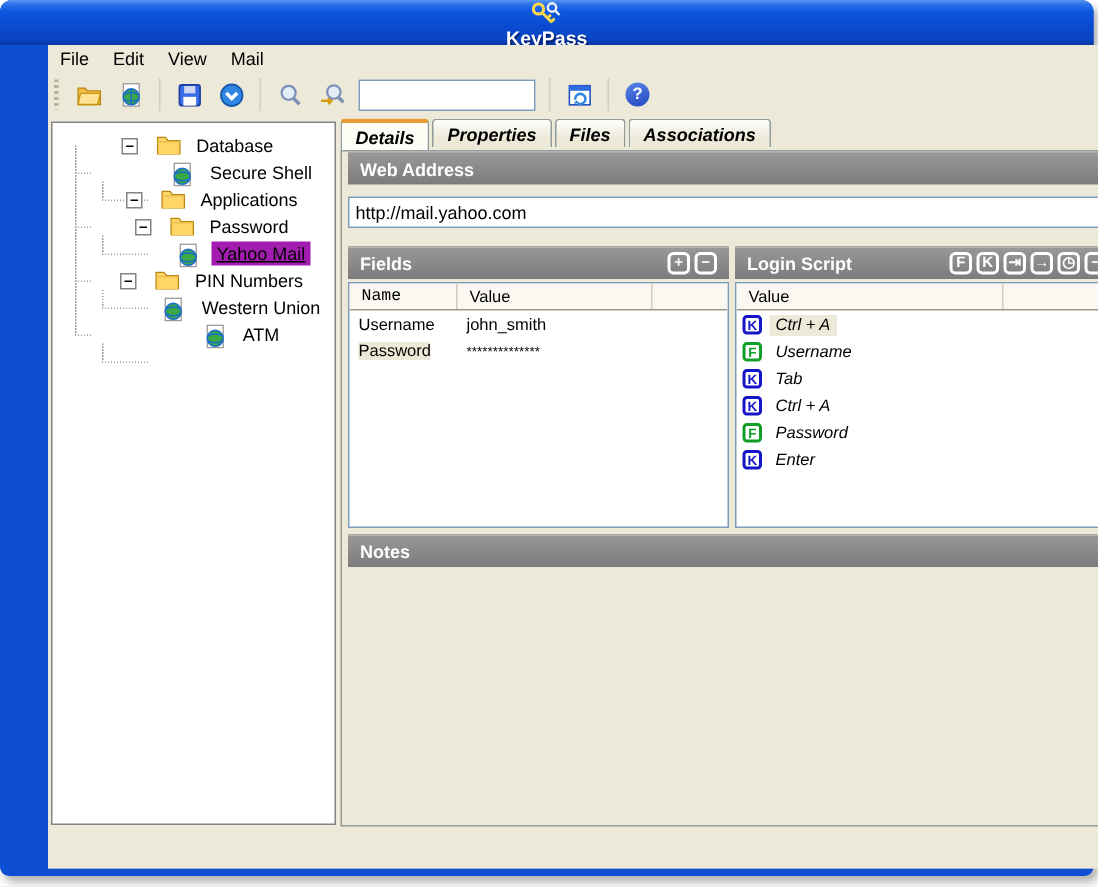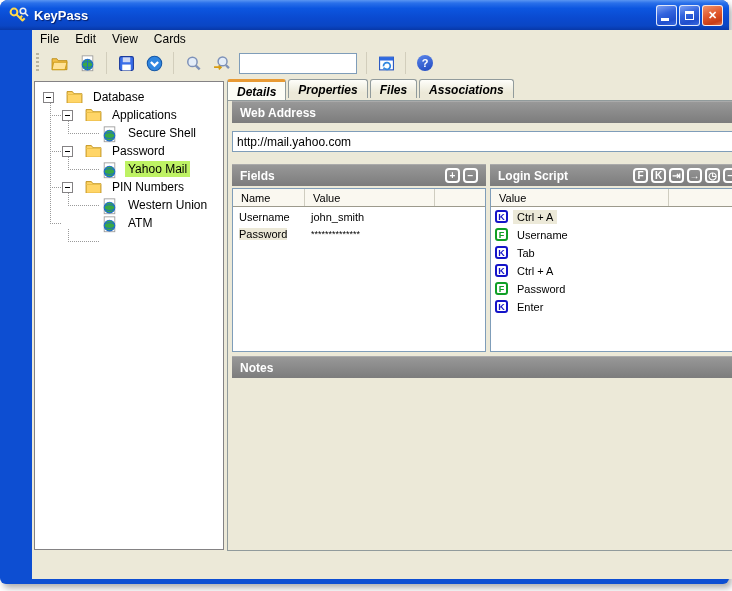--- a/index.html
+++ b/index.html
@@ -14,21 +14,21 @@
     position:absolute; left:0; top:0; width:729px; height:584px;
     background:#0d4ed2;
     border-radius:8px 8px 6px 6px;
     box-shadow:3px 4px 6px rgba(80,80,80,.45);
   }
   
   .titlebar{
     position:absolute; left:0; top:0; right:0; height:30px;
     background:linear-gradient(180deg,#5a96f2 0%,#2a70ea 10%,#0c56e0 28%,#0a4ad0 60%,#0a46c4 86%,#0838a8 100%);
     border-radius:8px 8px 0 0;
-    display:flex; align-items:center; padding:0 6px;
+    display:flex; align-items:center; padding:0 6px;flex-direction:column;
   }
   .app-icon{ width:22px; height:18px; margin:0 4px 0 2px; display:inline-block; }
   .title-text{ color:#fff; font-weight:bold; font-size:13px; text-shadow:1px 1px 1px rgba(0,0,40,.6); }
   .tb-buttons{ margin-left:auto; display:flex; gap:2px; }
   .tb-btn{
     width:21px; height:21px; border:1px solid rgba(255,255,255,.85); border-radius:3px;
     display:flex; align-items:center; justify-content:center; position:relative;
     background:linear-gradient(160deg,#7b9ff2 0%,#3364de 40%,#1f4ecd 75%,#3a6ae0 100%);
     color:#fff; font-size:11px; font-weight:bold;
   }
@@ -51,27 +51,27 @@
   .tbtn svg{ width:17px; height:17px; }
   .tsep{ width:1px; height:22px; background:#d2cebc; margin:0 5px; }
   .tsearch{ width:118px; height:21px; border:1px solid #7f9db9; background:#fff; font-size:12px; padding:0 3px; margin:0 4px; font-family:"Liberation Sans",sans-serif; }
   .help-circle{ width:16px; height:16px; border-radius:50%; background:linear-gradient(160deg,#5b86ea,#1f48c0); color:#fff; font-size:11px; font-weight:bold; display:flex; align-items:center; justify-content:center; }
   
   .tree{
     position:absolute; left:2px; top:51px; width:190px; height:469px;
     background:#fff; border:1px solid #848284; overflow:hidden; font-size:12px;
     padding-top:6px;
   }
-  .trow{ height:18px; display:flex; align-items:center; position:relative; white-space:nowrap; }
+  .trow{ height:18px; display:flex; align-items:center; position:relative; white-space:nowrap;justify-content:center; }
   .trow.lvl0{ padding-left:8px; } .trow.lvl1{ padding-left:27px; } .trow.lvl2{ padding-left:66px; }
   .expander{ width:11px; height:11px; border:1px solid #848284; background:#fff; position:relative; margin-right:12px; flex:none; }
   .expander::after{ content:""; position:absolute; left:2px; top:4px; width:5px; height:1px; background:#000; }
   .ticon{ width:17px; height:15px; margin-right:7px; flex:none; }
   .tlabel{ padding:1px 3px; }
-  .trow.selected .tlabel{ background:#bef264; }
+  .trow.selected .tlabel{ background:#a21caf;text-decoration:underline; }
   .dot-v{ position:absolute; width:1px; background:repeating-linear-gradient(180deg,#9a9a9a 0 1px,transparent 1px 2px); }
   .dot-h{ position:absolute; height:1px; background:repeating-linear-gradient(90deg,#9a9a9a 0 1px,transparent 1px 2px); }
   
   .right{ position:absolute; left:195px; top:49px; width:524px; height:472px; }
   .tabs{ position:absolute; left:0; top:0; right:0; height:21px; display:flex; align-items:flex-start;font-style:italic; }
   .tab{
     height:19px; padding:2px 9px 0; margin-right:2px; font-size:12px; font-weight:bold;
     border:1px solid #919b9c; border-bottom:none; border-radius:3px 3px 0 0;
     background:linear-gradient(180deg,#fefefa,#ece9d8 70%); display:flex; align-items:center;
   }
@@ -115,21 +115,21 @@
   .hl{ background:#ece9d8; }
   .pw{ font-size:9px; letter-spacing:0; }
   .srow{ display:flex; align-items:center; height:17px; font-size:11px; padding-left:4px; margin-top:1px; }
   .kf{
     width:13px; height:13px; border-radius:3px; flex:none;
     font-size:9px; font-weight:bold; display:flex; align-items:center; justify-content:center;
     margin-right:5px; background:#fff;
   }
   .kf.K{ border:2px solid #1414c8; color:#1414c8; }
   .kf.F{ border:2px solid #0f9f26; color:#0f9f26; }
-  .slabel{ padding:1px 4px; }
+  .slabel{ padding:1px 4px;font-style:italic; }
   .srow.selected .slabel{ background:#ece9d8; }
   
   .notes-head{ top:255px; }
   .notesbox{
     position:absolute; left:4px; right:4px; top:281px; height:163px;
     background:#fff; border:1px solid #7f9db9; font-size:12px;
   }
   .notes-text{ position:absolute; left:4px; top:3px; }
   .caret{ display:inline-block; width:1px; height:13px; background:#000; vertical-align:text-bottom; }
   
@@ -182,21 +182,21 @@
         </div>
     </div>
   </div>
 
   <div class="winbody">
 
     <div class="menubar">
       <span class="menu-item">File</span>
       <span class="menu-item">Edit</span>
       <span class="menu-item">View</span>
-      <span class="menu-item">Cards</span>
+      <span class="menu-item">Mail</span>
     </div>
 
     <div class="toolbar">
       <div class="tgrip"></div>
       <div class="tbtn">
         <svg viewBox="0 0 16 16">
           <path d="M1 3.5h4.5l1.2 1.8H15v8.5H1z" fill="#f2bf4a" stroke="#b8860b" stroke-width="0.8"></path>
           <path d="M2.5 6.8h12.5L13.2 13.8H1z" fill="#ffe296" stroke="#c8960c" stroke-width="0.8"></path>
         </svg>
       </div>
@@ -269,39 +269,39 @@
       <div class="trow lvl0">
         <span class="expander"></span>
         <span class="ticon">
           <svg viewBox="0 0 16 13">
               <path d="M1 1.5h5l1.5 2H15v9H1z" fill="#ffd567" stroke="#b8860b" stroke-width="0.8"></path>
               <path d="M1 4.2h14" stroke="#eac04a"></path>
             </svg>
         </span>
         <span class="tlabel">Database</span>
       </div>
-      <div class="trow lvl1">
-        <span class="expander"></span>
-        <span class="ticon">
-          <svg viewBox="0 0 16 13">
-              <path d="M1 1.5h5l1.5 2H15v9H1z" fill="#ffd567" stroke="#b8860b" stroke-width="0.8"></path>
-              <path d="M1 4.2h14" stroke="#eac04a"></path>
-            </svg>
-        </span>
-        <span class="tlabel">Applications</span>
-      </div>
       <div class="trow lvl2">
         <span class="ticon">
           <svg viewBox="0 0 16 16">
               <rect x="3" y="0.8" width="10" height="14" fill="#fff" stroke="#999" stroke-width="0.8"></rect>
               <circle cx="8" cy="9" r="5" fill="#3aa845" stroke="#1c6ccc"></circle>
               <path d="M3.6 7.6c2.2-1.8 6.6-1.8 8.8 0M3.6 10.4c2.2 1.8 6.6 1.8 8.8 0" stroke="#1c6ccc" stroke-width="0.9" fill="none"></path>
             </svg>
         </span>
         <span class="tlabel">Secure Shell</span>
+      </div>
+      <div class="trow lvl1">
+        <span class="expander"></span>
+        <span class="ticon">
+          <svg viewBox="0 0 16 13">
+              <path d="M1 1.5h5l1.5 2H15v9H1z" fill="#ffd567" stroke="#b8860b" stroke-width="0.8"></path>
+              <path d="M1 4.2h14" stroke="#eac04a"></path>
+            </svg>
+        </span>
+        <span class="tlabel">Applications</span>
       </div>
       <div class="trow lvl1">
         <span class="expander"></span>
         <span class="ticon">
           <svg viewBox="0 0 16 13">
               <path d="M1 1.5h5l1.5 2H15v9H1z" fill="#ffd567" stroke="#b8860b" stroke-width="0.8"></path>
               <path d="M1 4.2h14" stroke="#eac04a"></path>
             </svg>
         </span>
         <span class="tlabel">Password</span>
@@ -366,21 +366,21 @@
         <div class="panel fields">
           <div class="sec-head" style="top:0; left:0; right:0;">
             <span>Fields</span>
             <span class="hbtns">
               <span class="hbtn">+</span>
               <span class="hbtn">−</span>
             </span>
           </div>
           <div class="plist">
             <div class="colrow">
-              <span class="colcell" style="width:72px;">Name</span>
+              <span class="colcell" style="width:72px;font-family:Liberation Mono, monospace;">Name</span>
               <span class="colcell" style="width:130px;">Value</span>
               <span class="colcell" style="flex:1; border-right:none;"></span>
             </div>
             <div class="frow">
               <span class="fcell-name"><span>Username</span></span>
               <span class="fcell-value">john_smith</span>
             </div>
             <div class="frow">
               <span class="fcell-name"><span class="hl">Password</span></span>
               <span class="fcell-value pw">**************</span>

